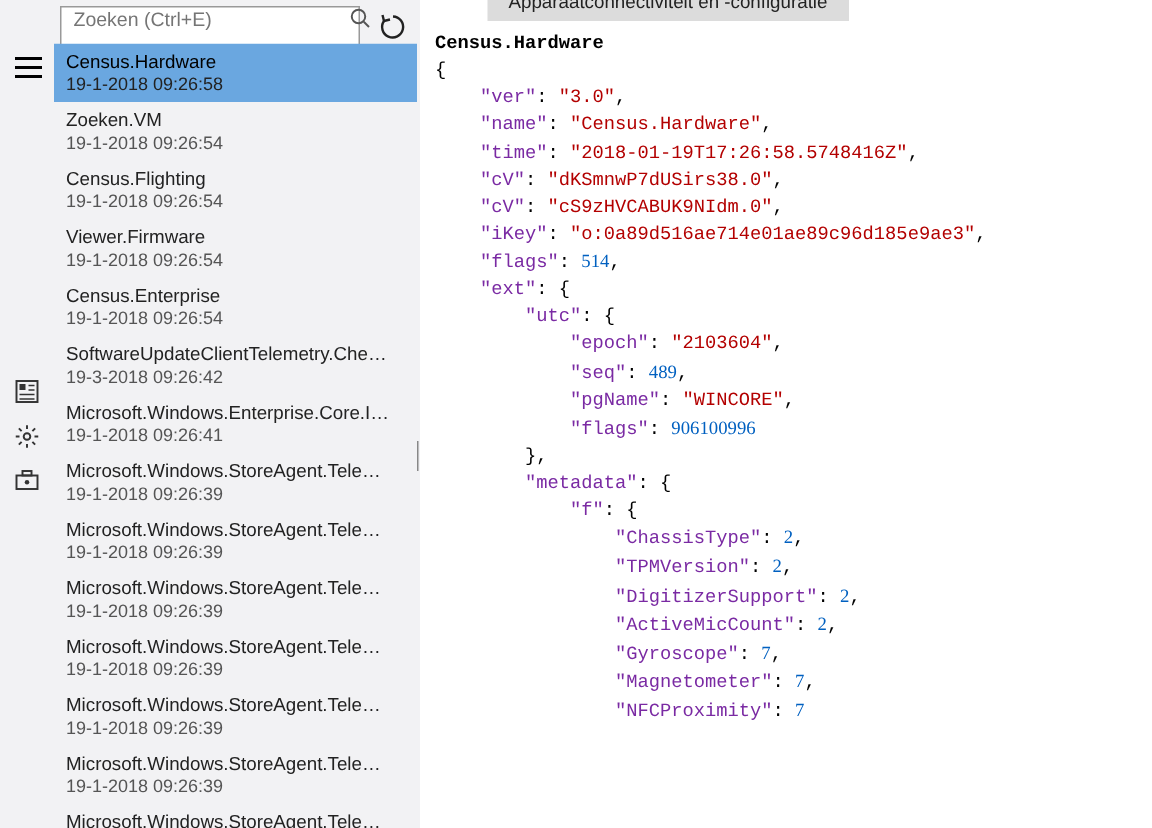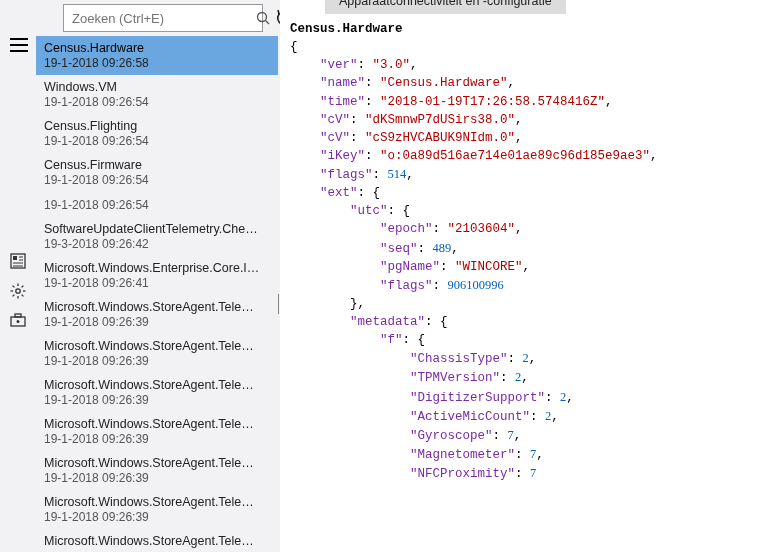--- a/index.html
+++ b/index.html
@@ -4,21 +4,21 @@
 <style>
   * { margin: 0; padding: 0; box-sizing: border-box; }
   html, body { width: 768px; height: 552px; overflow: hidden; font-family: "Segoe UI", Arial, sans-serif; font-size: 13px; background: #f2f2f4; color: #222; }
   .window { display: flex; flex-direction: column; width: 100%; height: 100%; }
   .titlebar { display: flex; align-items: center; height: 28px; padding-left: 44px; }
   .titlebar .title { font-size: 12px; color: #333; flex: 1; }
   .titlebar .btn { width: 40px; height: 28px; display: flex; align-items: center; justify-content: center; }
   .toolbar-row { display: flex; align-items: center; height: 36px; padding-left: 40px; }
   .hamburger { position: absolute; left: 10px; top: 38px; }
   .search-wrap { display: flex; align-items: center; gap: 8px; }
-  .search-box { display: flex; align-items: center; width: 200px; height: 28px; border: 1px solid #999; background: #fff; margin-left: 23px; }
+  .search-box { display: flex; align-items: flex-start; width: 200px; height: 28px; border: 1px solid #999; background: #fff; }
   .search-box input { flex: 1; border: none; outline: none; padding: 0 8px; font-size: 13px; color: #555; background: transparent; }
   .search-box .sicon { width: 26px; display: flex; align-items: center; justify-content: center; }
   .refresh { width: 28px; height: 28px; display: flex; align-items: center; justify-content: center; }
   .feedback { margin-left: auto; margin-right: 14px; display: flex; align-items: flex-end; gap: 6px; font-size: 11.5px; color: #222; }
   .body { display: flex; flex: 1; min-height: 0; align-items: center; }
   .leftcol { width: 36px; display: flex; flex-direction: column; justify-content: flex-end; padding-bottom: 6px; align-items: center; gap: 10px; }
   .leftcol .sideicon { width: 20px; height: 20px; display:flex; align-items:center; justify-content:center;}
   .eventlist { width: 242px; overflow: hidden; border-right: 0; }
   .event-item { padding: 5px 10px 5px 8px; border-bottom: 0; }
   .event-item.selected { background: #6aa7e0; color: #000; }
@@ -112,32 +112,33 @@
           </svg>
         </div>
     </div>
 
     <div class="eventlist" id="eventlist">
         <div class="event-item selected">
           <div class="name">Census.Hardware</div>
           <div class="ts">19-1-2018 09:26:58</div>
         </div>
         <div class="event-item">
-          <div class="name">Windows.VM</div>
+          <div class="name">Zoeken.VM</div>
           <div class="ts">19-1-2018 09:26:54</div>
         </div>
         <div class="event-item">
           <div class="name">Census.Flighting</div>
           <div class="ts">19-1-2018 09:26:54</div>
         </div>
         <div class="event-item">
-          <div class="name">Census.Firmware</div>
-          <div class="ts">19-1-2018 09:26:54</div>
-        </div>
-        <div class="event-item">
+          <div class="name">Viewer.Firmware</div>
+          <div class="ts">19-1-2018 09:26:54</div>
+        </div>
+        <div class="event-item">
+          <div class="name">Census.Enterprise</div>
           <div class="ts">19-1-2018 09:26:54</div>
         </div>
         <div class="event-item">
           <div class="name">SoftwareUpdateClientTelemetry.Che…</div>
           <div class="ts">19-3-2018 09:26:42</div>
         </div>
         <div class="event-item">
           <div class="name">Microsoft.Windows.Enterprise.Core.I…</div>
           <div class="ts">19-1-2018 09:26:41</div>
         </div>

